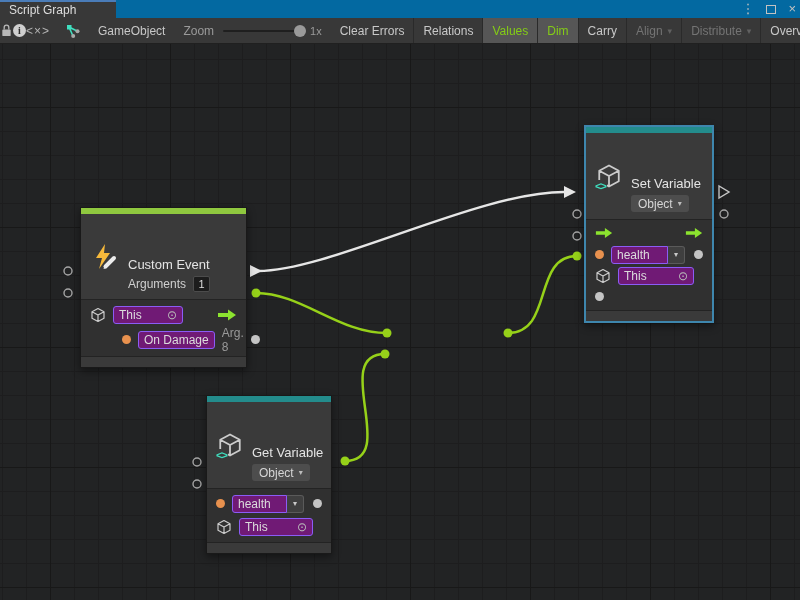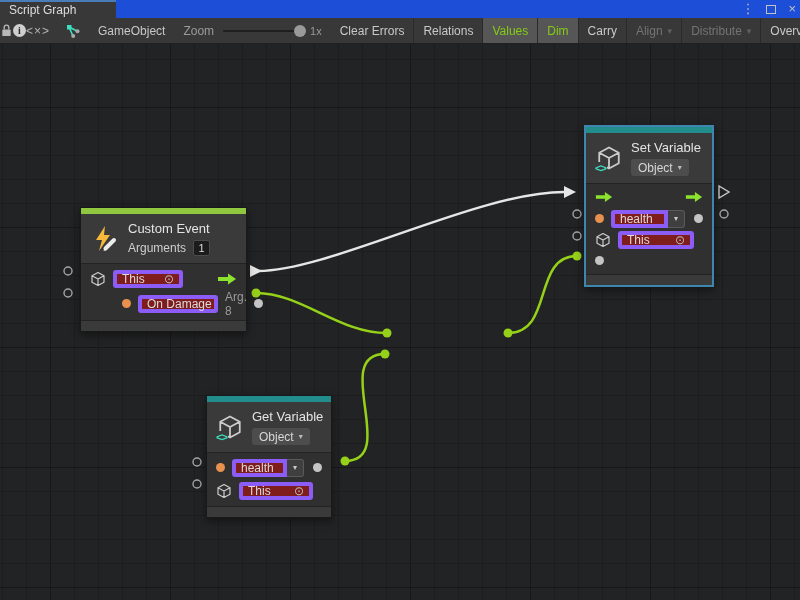--- a/index.html
+++ b/index.html
@@ -1,21 +1,21 @@
 <!DOCTYPE html>
 <html><head>
 <meta charset="utf-8">
 <style>
   * { margin:0; padding:0; box-sizing:border-box; }
   html,body { width:800px; height:600px; overflow:hidden; background:#191919;
               font-family:"Liberation Sans", sans-serif; -webkit-font-smoothing:antialiased; }
   #stage { position:relative; width:800px; height:600px; background:#191919; }
 
   
-  .tabbar { position:absolute; top:0; left:0; width:800px; height:18px; background:#1d4ed8; }
+  .tabbar { position:absolute; top:0; left:0; width:800px; height:18px; background:#0369a1; }
   .tab { position:absolute; left:0; top:0; width:116px; height:18px; background:#383838;
          border-top:2px solid #4A7CB8; color:#dedede; font-size:12px; line-height:16px;
          padding-left:9px; }
   .winctl { position:absolute; top:0; right:4px; height:18px; display:flex; align-items:center; gap:12px;
             color:#c2c2c2; }
   .winctl .glyph { font-size:13px; line-height:18px; cursor:default; }
   .maxbox { width:10px; height:9px; border:1.5px solid #c2c2c2; }
 
   
   .toolbar { position:absolute; top:18px; left:0; width:800px; height:26px; background:#383838;
@@ -50,32 +50,32 @@
 
   
   .node { position:absolute; z-index:2; background:#303030; border:1px solid #191919;
           box-shadow:0 3px 8px rgba(0,0,0,.45); color:#cfcfcf; font-size:12px; }
   .node.selected { border:2px solid #3E86AD; }
   .topbar { height:6px; }
   .topbar.green { background:#8FC83F; }
   .topbar.teal  { background:#238C8C; }
   .nhead { background:#3a3a3a; border-bottom:1px solid #232323; display:flex; align-items:center;
            gap:9px; padding:7px 10px; }
-  .nhead .ncol { display:flex; flex-direction:column; gap:4px; }
+  .nhead .ncol { display:flex; flex-direction:column; gap:4px;margin-top:36px; }
   .ntitle { color:#e4e4e4; font-size:13px; white-space:nowrap; }
   .nrow { display:flex; align-items:center; gap:7px; padding:0 9px; }
   .nfoot { height:11px; background:#3a3a3a; border-top:1px solid #232323; margin-top:4px; }
 
   .dot { width:9px; height:9px; border-radius:50%; flex:0 0 auto; }
   .dot.orange { background:#E8914E; }
   .dot.gray { background:#c4c4c4; }
   .dot.white { background:#d6d6d6; }
   .push { margin-left:auto; }
 
-  .field { background:#7f1d1d; border:4px solid #8b5cf6; border-radius:3px; color:#dcdcdc;
+  .field { background:#701a75; border:1px solid #8b5cf6; border-radius:3px; color:#dcdcdc;
            height:18px; display:flex; align-items:center; justify-content:space-between;
            padding:0 5px; font-size:12px; white-space:nowrap; }
   .picker { color:#b8b8b8; font-size:12px; margin-left:6px; }
   .combo { display:flex; }
   .combo .field { border-radius:3px 0 0 3px; }
   .combo .dbtn { width:17px; height:18px; background:#3f3f3f; border:1px solid #5a5a5a; border-left:none;
                  border-radius:0 3px 3px 0; color:#c9c9c9; font-size:8px; display:flex;
                  align-items:center; justify-content:center; }
   .scope-dd { background:#4d4d4d; border-radius:3px; height:17px; padding:0 7px; color:#d6d6d6;
               display:inline-flex; align-items:center; gap:5px; font-size:12px; width:max-content; }

